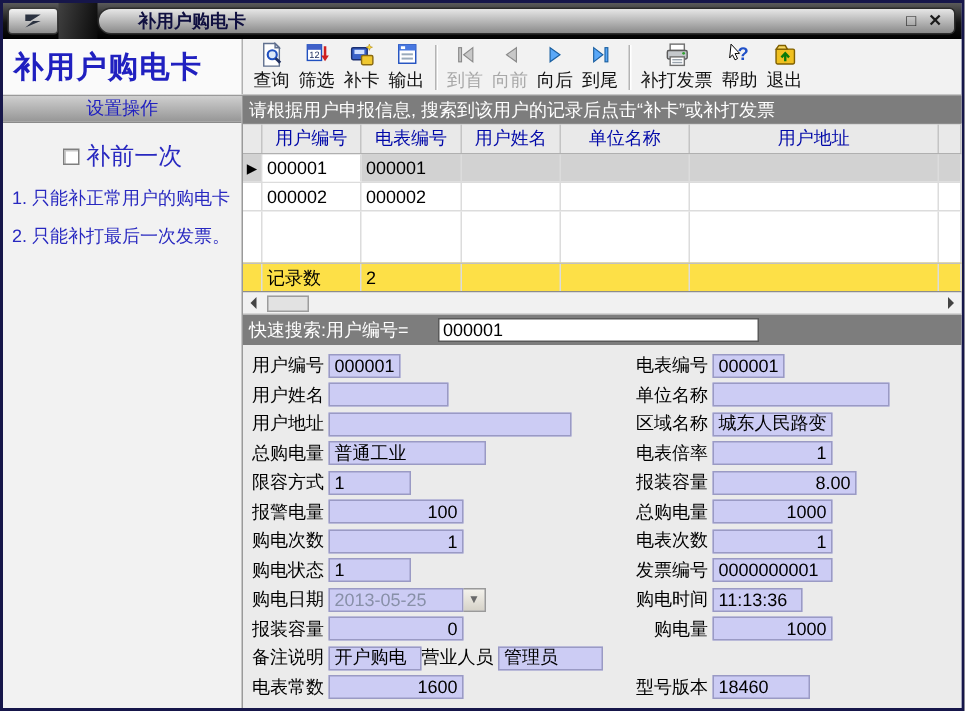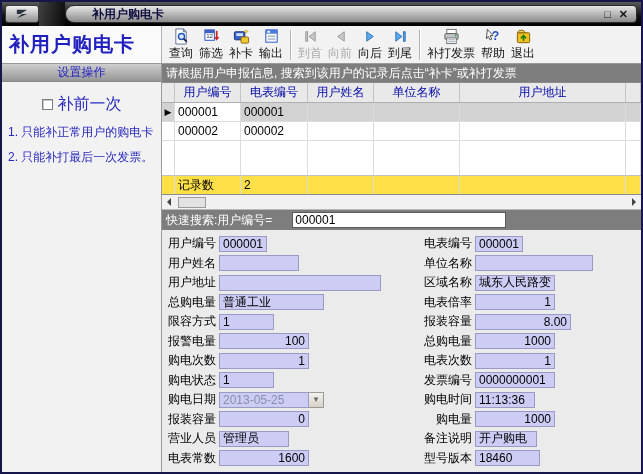--- a/index.html
+++ b/index.html
@@ -382,28 +382,28 @@
             <div class="f-half left">
               <span class="f-label">报装容量</span>
               <div class="f-input right" style="width: 90px;">0</div>
             </div>
             <div class="f-half right">
               <span class="f-label">购电量</span>
               <div class="f-input right" style="width: 80px;">1000</div>
             </div>
           </div>
           <div class="f-row">
+            <div class="f-half right">
+              <span class="f-label">备注说明</span>
+              <div class="f-input" style="width: 62px;">开户购电</div>
+            </div>
             <div class="f-half left">
               <span class="f-label">营业人员</span>
               <div class="f-input" style="width: 70px;">管理员</div>
             </div>
-            <div class="f-half right">
-              <span class="f-label">备注说明</span>
-              <div class="f-input" style="width: 62px;">开户购电</div>
-            </div>
           </div>
           <div class="f-row">
             <div class="f-half left">
               <span class="f-label">电表常数</span>
               <div class="f-input right" style="width: 90px;">1600</div>
             </div>
             <div class="f-half right">
               <span class="f-label">型号版本</span>
               <div class="f-input" style="width: 65px;">18460</div>
             </div>

